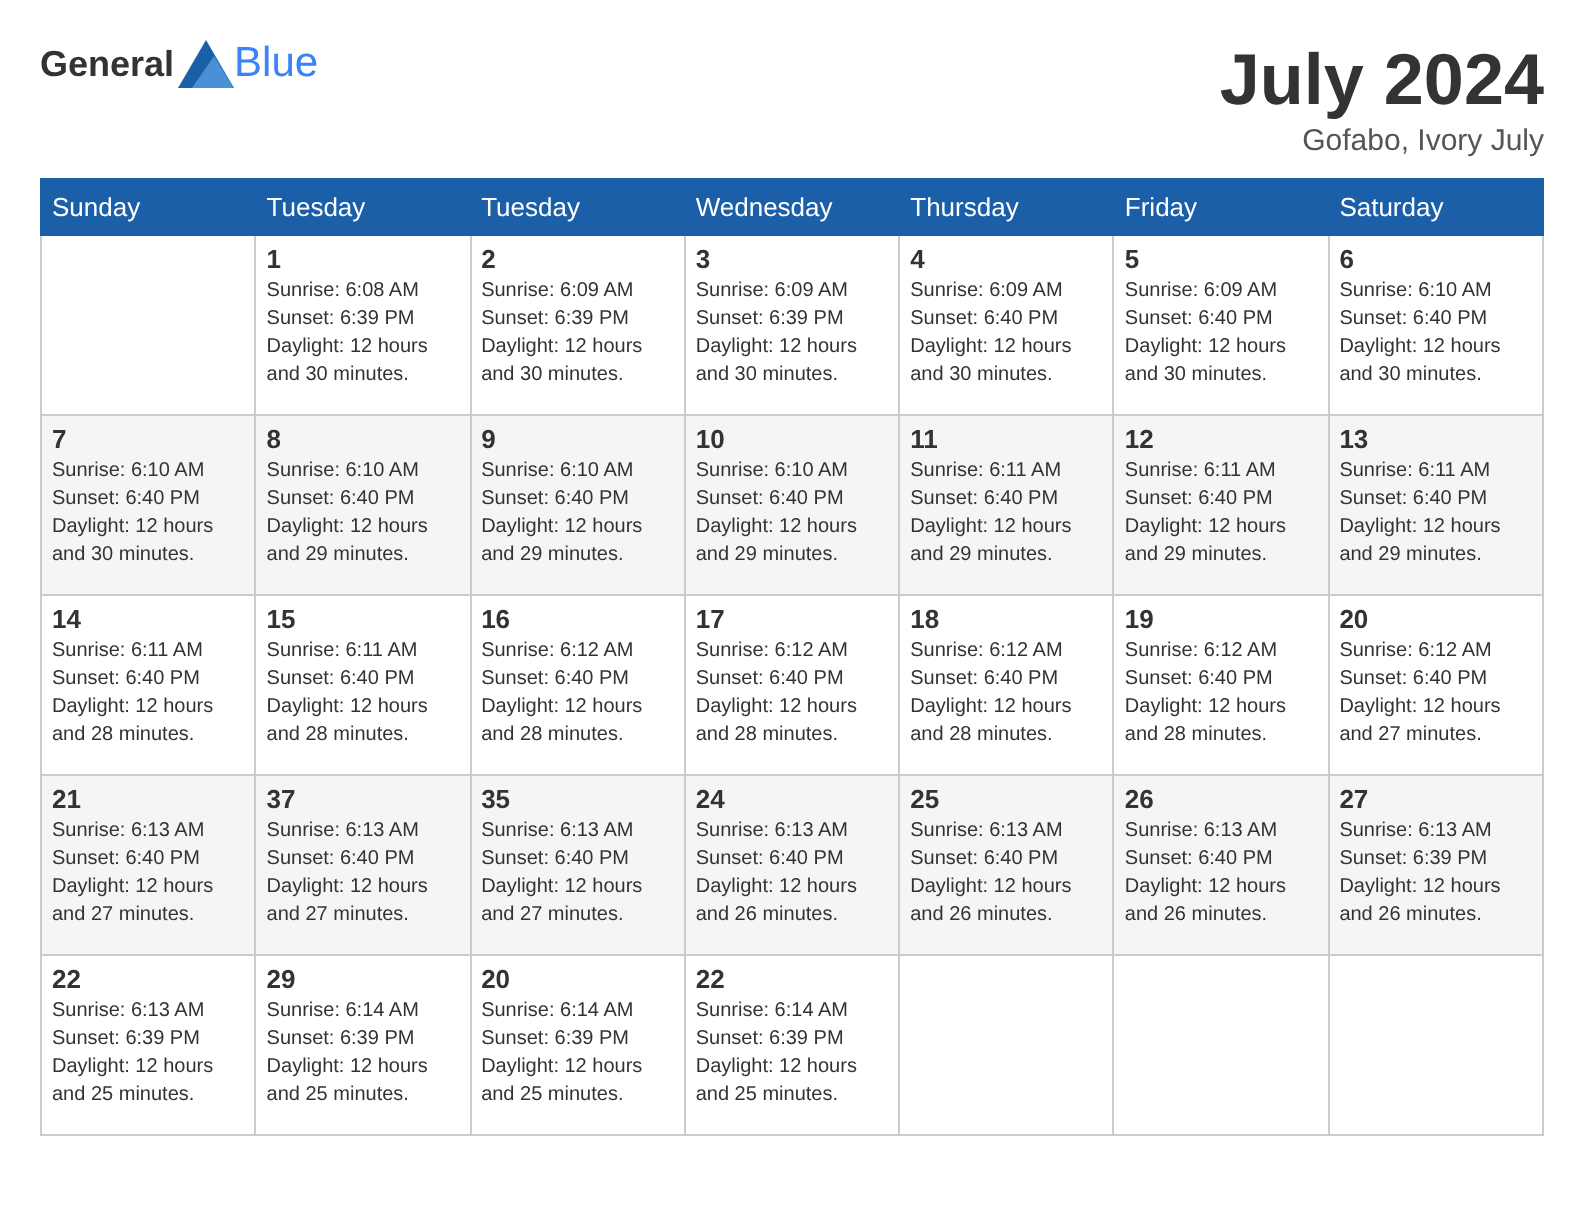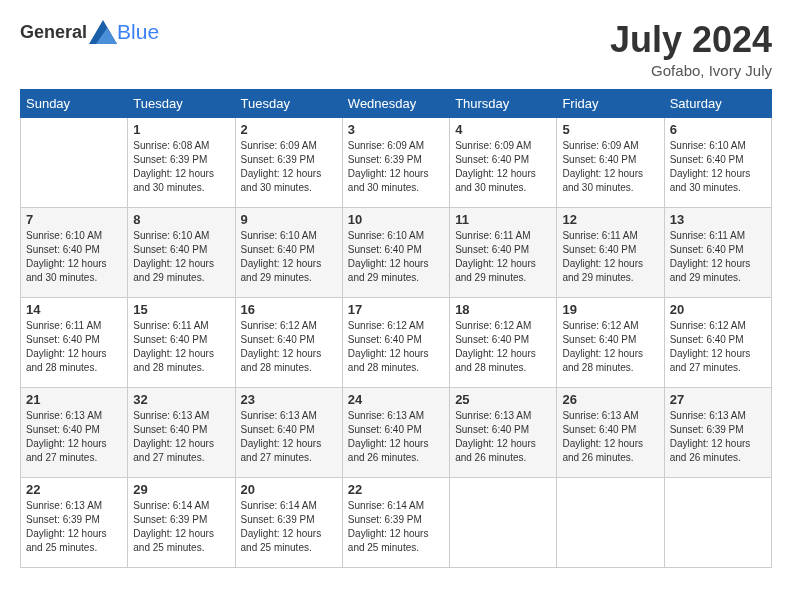--- a/index.html
+++ b/index.html
@@ -213,25 +213,25 @@
           <span class="day-number">20</span>
           <div class="day-info">Sunrise: 6:12 AM<br>Sunset: 6:40 PM<br>Daylight: 12 hours and 27 minutes.</div>
         </td>
       </tr>
       <tr>
         <td>
           <span class="day-number">21</span>
           <div class="day-info">Sunrise: 6:13 AM<br>Sunset: 6:40 PM<br>Daylight: 12 hours and 27 minutes.</div>
         </td>
         <td>
-          <span class="day-number">32</span>
+          <span class="day-number">37</span>
           <div class="day-info">Sunrise: 6:13 AM<br>Sunset: 6:40 PM<br>Daylight: 12 hours and 27 minutes.</div>
         </td>
         <td>
-          <span class="day-number">23</span>
+          <span class="day-number">35</span>
           <div class="day-info">Sunrise: 6:13 AM<br>Sunset: 6:40 PM<br>Daylight: 12 hours and 27 minutes.</div>
         </td>
         <td>
           <span class="day-number">24</span>
           <div class="day-info">Sunrise: 6:13 AM<br>Sunset: 6:40 PM<br>Daylight: 12 hours and 26 minutes.</div>
         </td>
         <td>
           <span class="day-number">25</span>
           <div class="day-info">Sunrise: 6:13 AM<br>Sunset: 6:40 PM<br>Daylight: 12 hours and 26 minutes.</div>
         </td>

